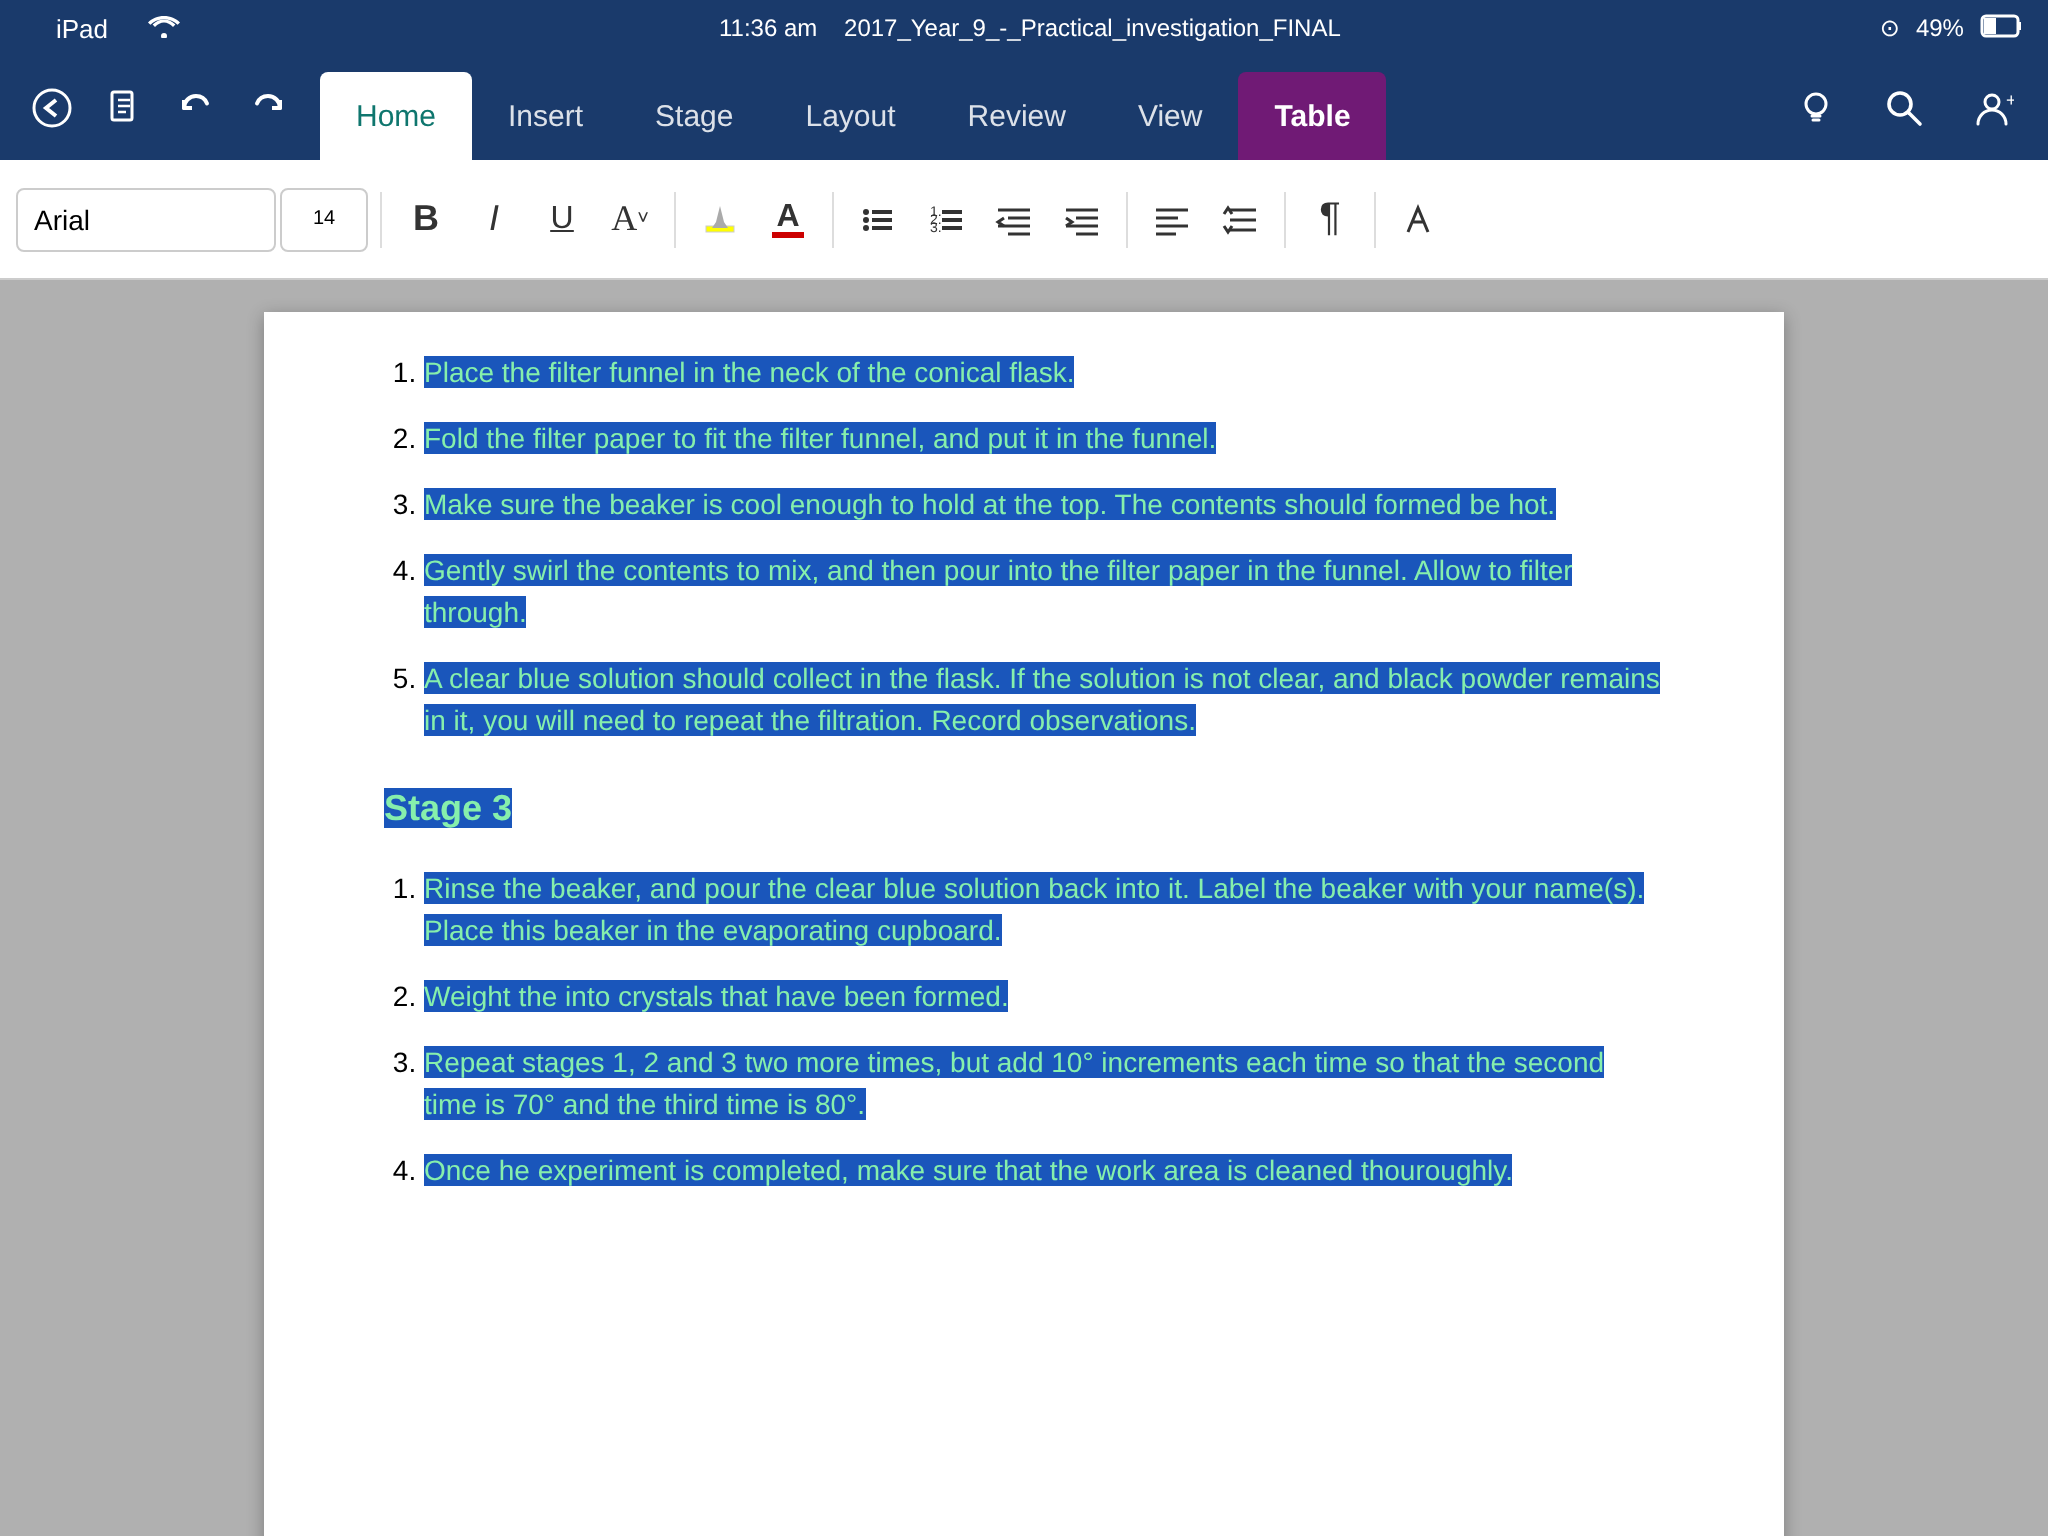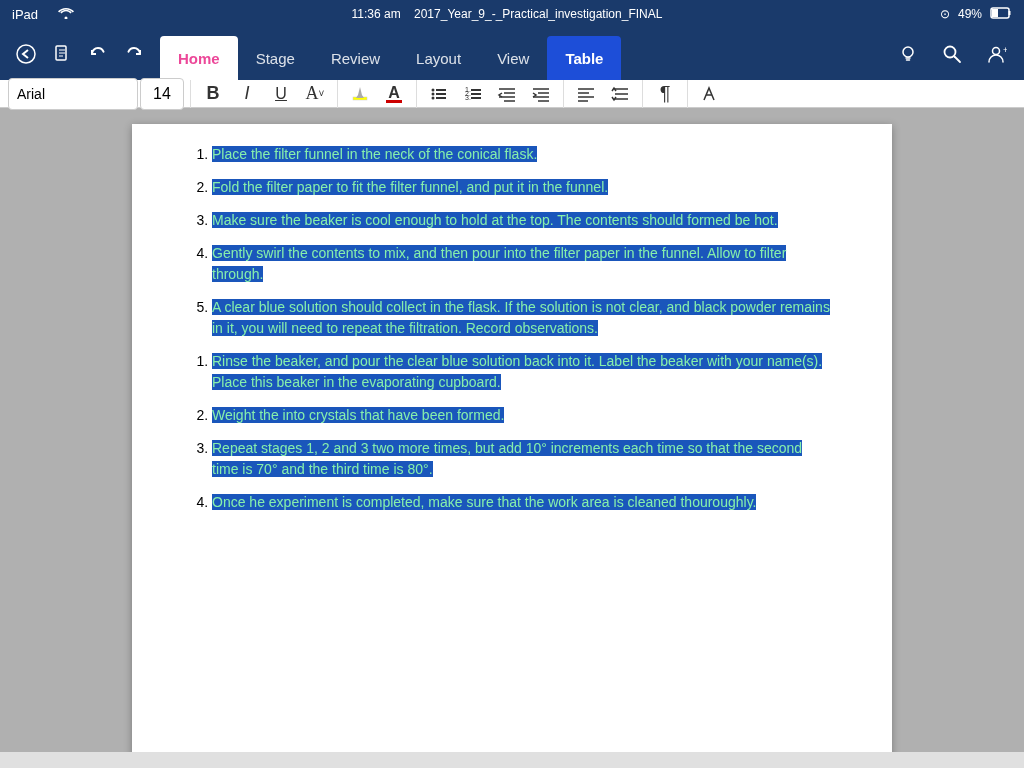--- a/index.html
+++ b/index.html
@@ -9,21 +9,21 @@
     .status-bar {
       background: #1a3a6b;
       color: white;
       display: flex;
       align-items: center;
       justify-content: space-between;
       padding: 4px 12px;
       height: 28px;
       font-size: 13px;
     }
-    .status-left { display: flex; align-items: center; gap: 20px; }
+    .status-left { display: flex; align-items: center; gap: 20px; margin-left: 16px; }
     .status-center { font-size: 12px; }
     .status-right { display: flex; align-items: center; gap: 8px; font-size: 12px; }
 
     
     .ribbon {
       background: #1a3a6b;
       display: flex;
       align-items: stretch;
       height: 52px;
     }
@@ -56,26 +56,26 @@
       padding: 8px 18px;
       cursor: pointer;
       font-size: 15px;
       border-radius: 4px 4px 0 0;
       height: 44px;
       display: flex;
       align-items: center;
     }
     .tab.active {
       background: white;
-      color: #ec4899;
-      font-weight: 700;
+      color: #0f766e;
+      font-weight: 400;
       text-align: right;
     }
     .tab.table-tab {
-      background: #1d4ed8;
+      background: #701a75;
       color: white;
       font-weight: 600;
       margin-top: 29px;
     }
     .ribbon-actions {
       display: flex;
       align-items: center;
       padding: 0 12px;
       gap: 12px;
     }
@@ -93,35 +93,35 @@
     }
 
     
     .formatting-bar {
       background: white;
       border-bottom: 1px solid #ccc;
       display: flex;
       align-items: center;
       padding: 4px 8px;
       gap: 2px;
-      height: 28px;
+      height: 60px;
     }
     .font-selector {
       border: 1px solid #ccc;
       border-radius: 4px;
       padding: 3px 8px;
       font-size: 14px;
       width: 130px;
       height: 32px;
     }
     .font-size {
       border: 1px solid #ccc;
       border-radius: 4px;
       padding: 3px 6px;
-      font-size: 16px;
+      font-size: 10px;
       width: 44px;
       height: 32px;
       text-align: center;
     }
     .divider {
       width: 1px;
       height: 28px;
       background: #ddd;
       margin: 0 4px;
     }
@@ -238,27 +238,30 @@
           <path d="M16 10c0-3.3-2.7-6-6-6-2.5 0-4.6 1.5-5.5 3.7" stroke="white" stroke-width="2" stroke-linecap="round"></path>
           <polyline points="16,6 16,10 12,10" stroke="white" stroke-width="2" fill="none" stroke-linejoin="round"></polyline>
         </svg>
     </button>
   </div>
   <div class="tabs">
     <div class="tab active">
       <span>Home</span>
     </div>
     <div class="tab">
+      <span>Insert</span>
+    </div>
+    <div class="tab">
       <span>Stage</span>
+    </div>
+    <div class="tab">
+      <span>Layout</span>
     </div>
     <div class="tab">
       <span>Review</span>
-    </div>
-    <div class="tab">
-      <span>Layout</span>
     </div>
     <div class="tab">
       <span>View</span>
     </div>
     <div class="tab table-tab">
       <span>Table</span>
     </div>
   </div>
   <div class="ribbon-actions">
     <button class="ribbon-action-btn">
@@ -394,20 +397,23 @@
           <span class="selected-text">Make sure the beaker is cool enough to hold at the top. The contents should formed be hot.</span>
         </li>
         <li>
           <span class="selected-text">Gently swirl the contents to mix, and then pour into the filter paper in the funnel. Allow to filter through.</span>
         </li>
         <li>
           <span class="selected-text">A clear blue solution should collect in the flask. If the solution is not clear, and black powder remains in it, you will need to repeat the filtration. Record observations.</span>
         </li>
       </ol>
 
+      <p style="margin: 20px 0 16px 0;">
+        <span class="stage-heading selected-text">Stage 3</span>
+      </p>
 
       <ol>
         <li>
           <span class="selected-text">Rinse the beaker, and pour the clear blue solution back into it. Label the beaker with your name(s). Place this beaker in the evaporating cupboard.</span>
         </li>
         <li>
           <span class="selected-text">Weight the into crystals that have been formed.</span>
         </li>
         <li>
           <span class="selected-text">Repeat stages 1, 2 and 3 two more times, but add 10° increments each time so that the second time is 70° and the third time is 80°.</span>

